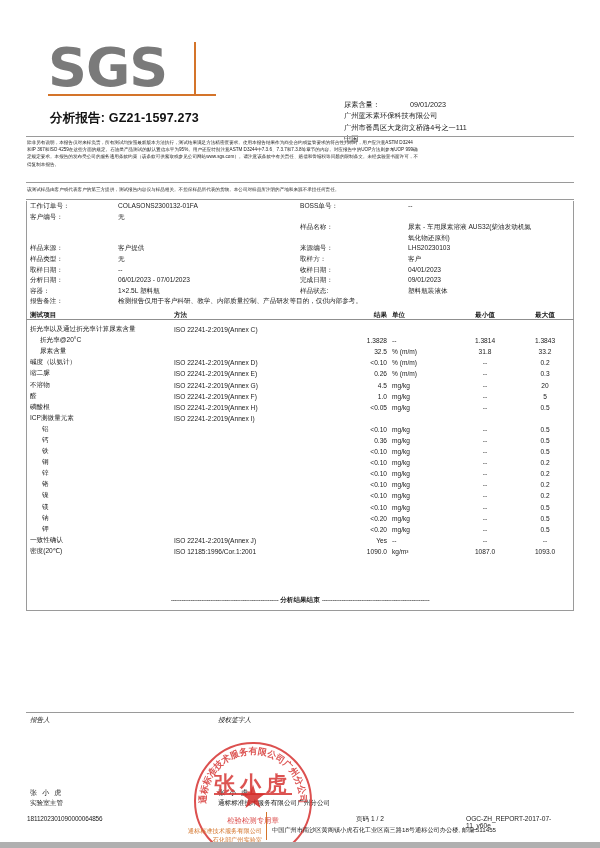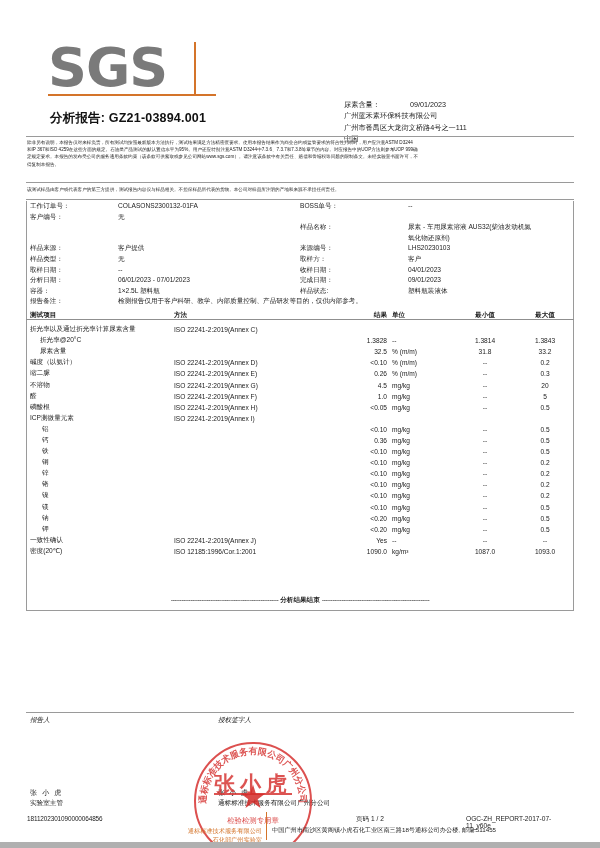--- a/index.html
+++ b/index.html
@@ -375,21 +375,21 @@
 
 <div class="page">
   <div class="sheet">
 
     <div class="logo-wrap">
       <div class="logo-text">SGS</div>
       <div class="logo-vrule"></div>
       <div class="logo-hrule"></div>
     </div>
 
-    <div class="report-title">分析报告: GZ21-03894.001</div>
+    <div class="report-title">分析报告: GZ21-1597.273</div>
 
     <div class="hdr-right">
       <div class="hdr-row">
         <div class="hdr-label">尿素含量：</div>
         <div class="hdr-val">09/01/2023</div>
       </div>
       <div class="hdr-line">广州蓝禾素环保科技有限公司</div>
       <div class="hdr-line">广州市番禺区大龙街文桥路4号之一111</div>
       <div class="hdr-line">中国</div>
     </div>

